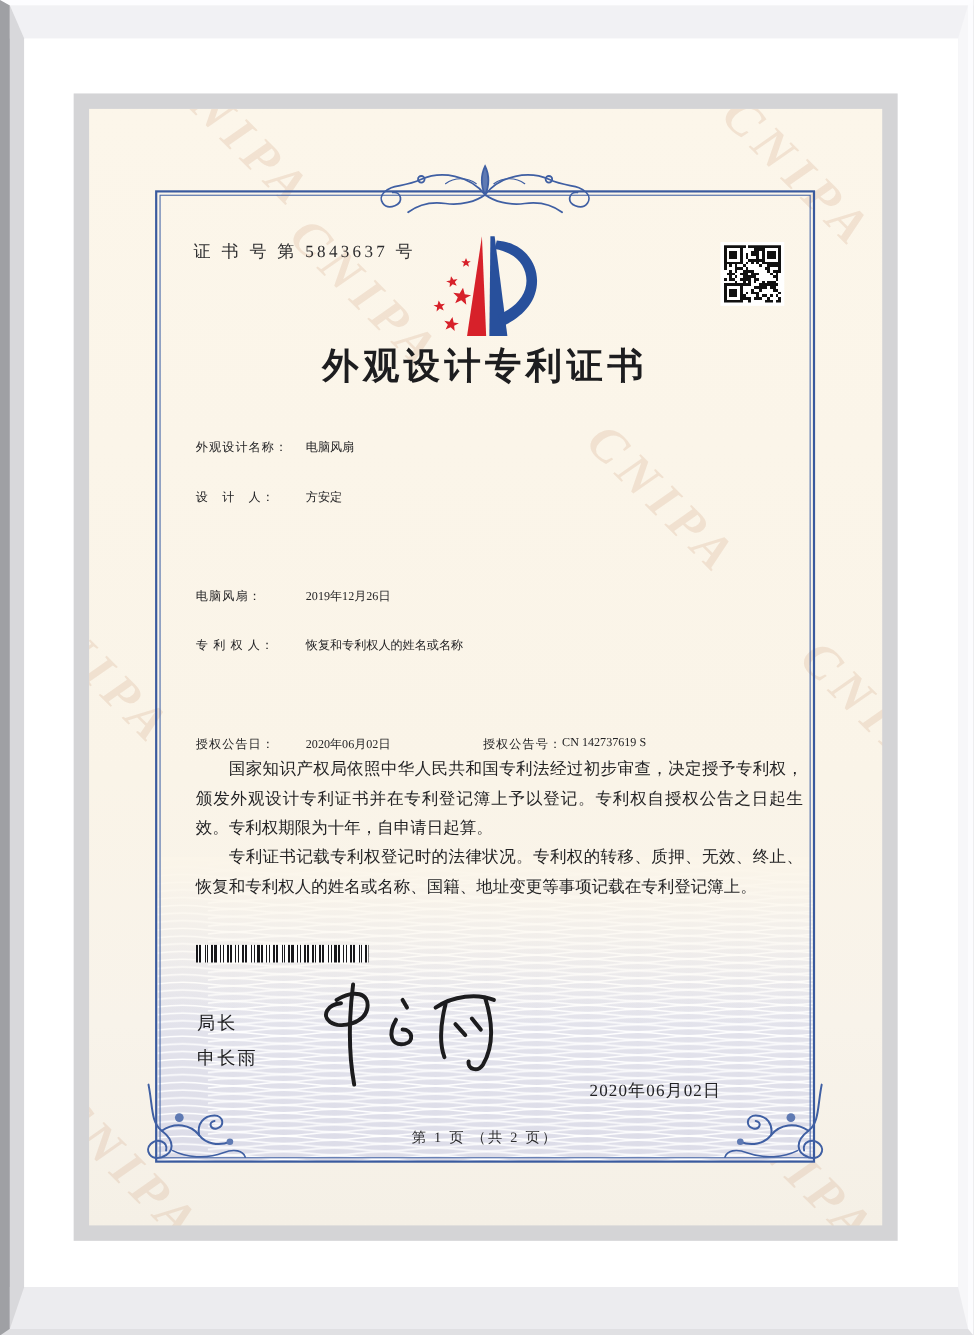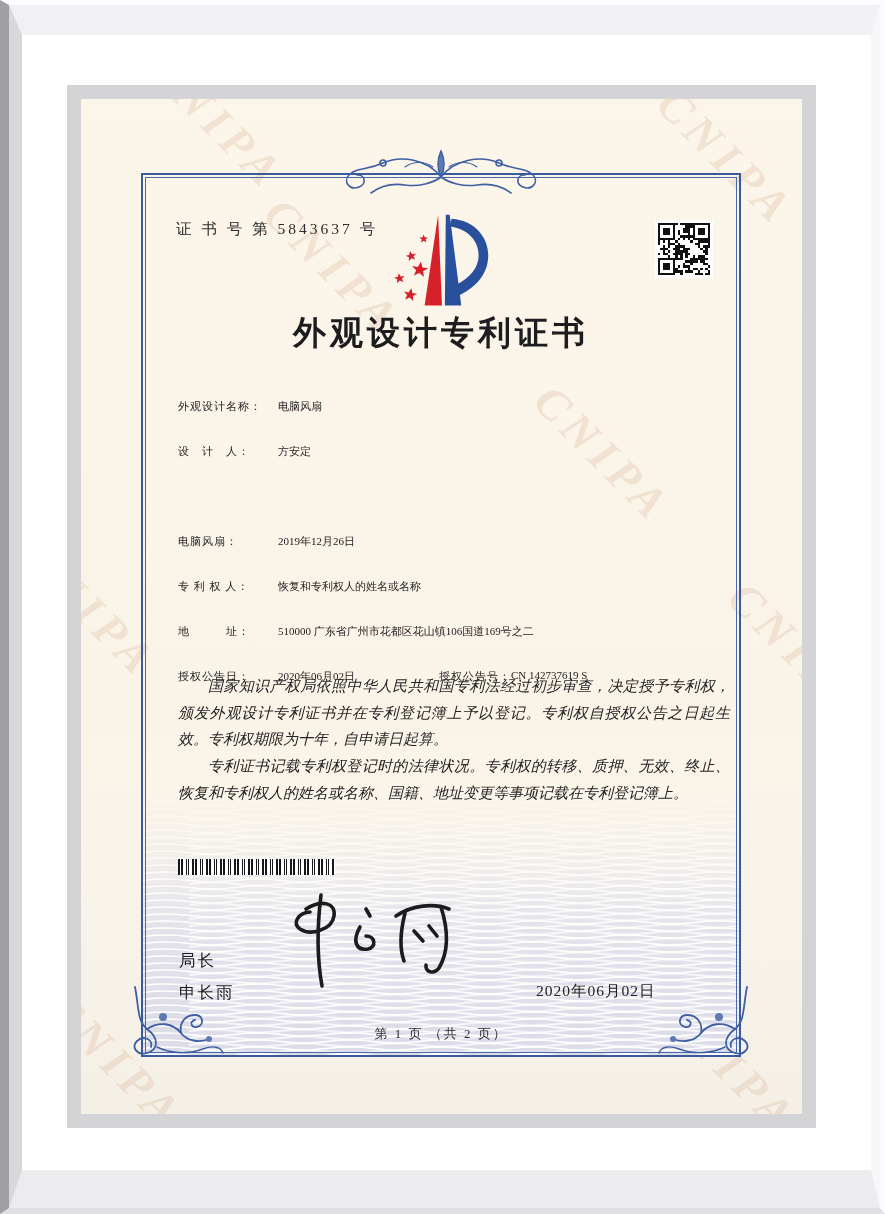--- a/index.html
+++ b/index.html
@@ -25,24 +25,24 @@
   .corner-fl.left{left:-14px;}
   .corner-fl.right{right:-14px;transform:scaleX(-1);}
   
   .cert-no{position:absolute;left:95px;top:120px;font-size:15.5px;letter-spacing:3px;color:#2c2c2e;text-align:center;}
   .logo{position:absolute;left:295px;top:110px;}
   .qr{position:absolute;left:574px;top:121px;width:58px;height:58px;background:#fff;padding:3px;}
   .title{position:absolute;left:60px;top:212px;width:600px;text-align:center;font-size:33px;font-weight:bold;letter-spacing:4px;color:#1d1d1f;}
   .field-row{position:absolute;left:97px;width:560px;font-size:11px;color:#232325;display:flex;white-space:nowrap;}
   .field-row .lbl{min-width:100px;letter-spacing:1px;}
   .field-row .lbl2{margin-left:84px;letter-spacing:1px;}
-  .paras{position:absolute;left:97px;top:574px;width:552px;font-size:15px;line-height:1.78;color:#232325;text-align:justify;font-style:italic;}
+  .paras{position:absolute;left:97px;top:588px;width:552px;font-size:15px;line-height:1.78;color:#232325;text-align:justify;}
   .paras p{margin:0;text-indent:2em;}
   .barcode{position:absolute;left:97px;top:760px;width:157px;height:16px;background:repeating-linear-gradient(90deg,#17171a 0 2px,#fdfdfd 2px 3px,#17171a 3px 5px,#fdfdfd 5px 8px,#17171a 8px 9px,#fdfdfd 9px 10.5px,#17171a 10.5px 11.5px,#fdfdfd 11.5px 14px);}
-  .officer{position:absolute;left:98px;font-family:"Liberation Sans","DejaVu Sans",sans-serif;font-size:16.5px;color:#1e1e20;letter-spacing:2px;margin-top:31px;}
+  .officer{position:absolute;left:98px;font-family:"Liberation Sans","DejaVu Sans",sans-serif;font-size:16.5px;color:#1e1e20;letter-spacing:2px;}
   .sig{position:absolute;left:195px;top:790px;}
   .issue-date{position:absolute;left:455px;top:882px;font-size:15.5px;letter-spacing:1px;color:#232325;}
   .page-line{position:absolute;left:60px;top:926px;width:600px;text-align:center;font-size:13px;letter-spacing:2px;color:#2c2c2e;}
   .note-strip{position:absolute;left:60px;top:972px;width:600px;text-align:center;}
   .note-strip span{display:inline-block;background:rgba(255,255,255,0.92);padding:4px 14px;font-size:13.5px;letter-spacing:3px;color:#2c2c2e;}
 </style>
 </head>
 <body>
 
 <div class="photo">
@@ -396,24 +396,20 @@
               <span class="val">方安定</span>
             </div>
             <div class="field-row" style="top:435px">
               <span class="lbl">电脑风扇：</span>
               <span class="val">2019年12月26日</span>
             </div>
             <div class="field-row" style="top:480px">
               <span class="lbl">专 利 权 人：</span>
               <span class="val">恢复和专利权人的姓名或名称</span>
             </div>
-            <div class="field-row" style="top:525px">
-              <span class="lbl">地　　　址：</span>
-              <span class="val">510000 广东省广州市花都区花山镇106国道169号之二</span>
-            </div>
             <div class="field-row" style="top:570px">
               <span class="lbl">授权公告日：</span>
               <span class="val">2020年06月02日</span>
               <span class="lbl2">授权公告号：</span>
               <span class="val">CN 142737619 S</span>
             </div>
 
             <div class="paras">
               <p>国家知识产权局依照中华人民共和国专利法经过初步审查，决定授予专利权，颁发外观设计专利证书并在专利登记簿上予以登记。专利权自授权公告之日起生效。专利权期限为十年，自申请日起算。</p>
               <p>专利证书记载专利权登记时的法律状况。专利权的转移、质押、无效、终止、恢复和专利权人的姓名或名称、国籍、地址变更等事项记载在专利登记簿上。</p>

